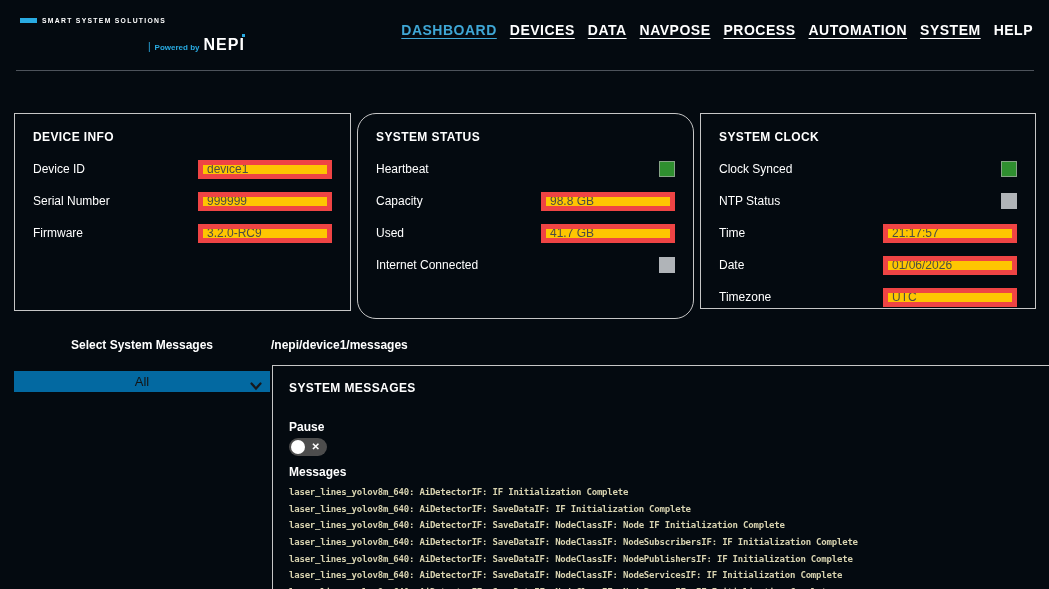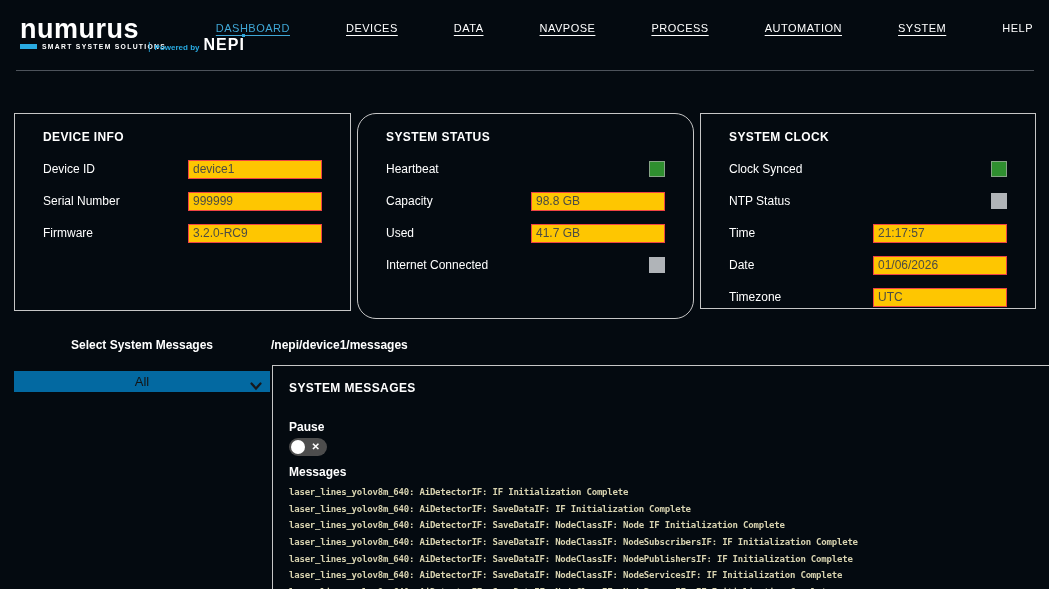--- a/index.html
+++ b/index.html
@@ -13,35 +13,35 @@
   .logo-text{font-size:27px;font-weight:800;letter-spacing:.5px;color:#fff;line-height:26px;}
   .logo-sub{display:flex;align-items:center;gap:5px;margin-top:1px;}
   .logo-bar{width:17px;height:5px;background:#29abe2;}
   .logo-tagline{font-size:6.8px;font-weight:700;letter-spacing:1.3px;color:#fff;}
   .powered{position:absolute;left:148px;top:36px;display:flex;align-items:baseline;gap:4px;}
   .powered-pipe{color:#29abe2;font-size:10px;font-weight:400;}
   .powered-by{color:#29abe2;font-size:8px;font-weight:700;}
   .nepi{font-size:16px;font-weight:800;letter-spacing:1px;color:#fff;position:relative;}
   .nepi::after{content:"";position:absolute;right:0px;top:-2px;width:3px;height:3px;background:#29abe2;}
   .nav{position:absolute;right:16px;top:22px;display:flex;gap:13px;align-items:center;}
-  .nav-item{font-size:11px;font-weight:400;letter-spacing:.5px;color:#fff;
-    text-decoration:underline;text-underline-offset:3px;cursor:pointer;white-space:nowrap;margin-left:43px;}
+  .nav-item{font-size:14px;font-weight:700;letter-spacing:.5px;color:#fff;
+    text-decoration:underline;text-underline-offset:3px;cursor:pointer;white-space:nowrap;}
   .nav-item.active{color:#3fa7d6;}
   .nav-item.no-underline{text-decoration:none;}
   .header-divider{position:absolute;left:16px;right:15px;top:70px;height:1px;background:#4d535b;}
   
   .panel{position:absolute;border:1px solid #c6c6c6;box-sizing:border-box;
-    padding:16px 28px;background:transparent;}
+    padding:16px 18px;background:transparent;}
   #panel-device{left:14px;top:113px;width:337px;height:198px;}
   #panel-status{left:357px;top:113px;width:337px;height:206px;border-radius:19px;}
   #panel-clock{left:700px;top:113px;width:336px;height:196px;}
   .panel-title{font-size:12px;font-weight:700;letter-spacing:.4px;color:#fff;margin-bottom:15px;}
   .row{display:flex;justify-content:space-between;align-items:center;height:20px;margin-bottom:12px;}
   .row-label{font-size:12px;font-weight:400;color:#fff;}
-  .field{width:134px;height:19px;background:#fec601;border:1px solid #ef4444;
+  .field{width:134px;height:19px;background:#fec601;border:5px solid #ef4444;
     color:#4c4c44;font-size:12px;font-family:"Liberation Sans",sans-serif;
     padding:0 4px;box-sizing:border-box;outline:none;}
   .indicator{width:16px;height:16px;}
   .indicator.green{background:#2f8f2f;border:1px solid #86a486;box-sizing:border-box;}
   .indicator.gray{background:#b0b4b8;}
   
   .select-label{position:absolute;left:14px;top:338px;width:256px;text-align:center;
     font-size:12px;font-weight:700;color:#fff;}
   .topic-label{position:absolute;left:271px;top:338px;font-size:12px;font-weight:700;color:#fff;}
   .filter-select{position:absolute;left:14px;top:371px;width:256px;height:21px;
@@ -61,21 +61,20 @@
   .messages-label{margin-top:9px;font-size:12px;font-weight:700;color:#fff;}
   .message-list{margin-top:7px;}
   .message-line{font-family:"DejaVu Sans Mono","Liberation Mono",monospace;
     font-size:9px;font-weight:700;letter-spacing:-.2px;color:#d8d3b0;
     height:16.7px;line-height:12px;white-space:nowrap;}
 </style>
 </head>
 <body>
 
 <div class="logo">
-  <div class="logo-text">numurus</div>
   <div class="logo-sub">
     <span class="logo-bar"></span>
     <span class="logo-tagline">SMART SYSTEM SOLUTIONS</span>
   </div>
 </div>
 
 <div class="powered">
   <span class="powered-pipe">|</span>
   <span class="powered-by">Powered by</span>
   <span class="nepi">NEPI</span>

